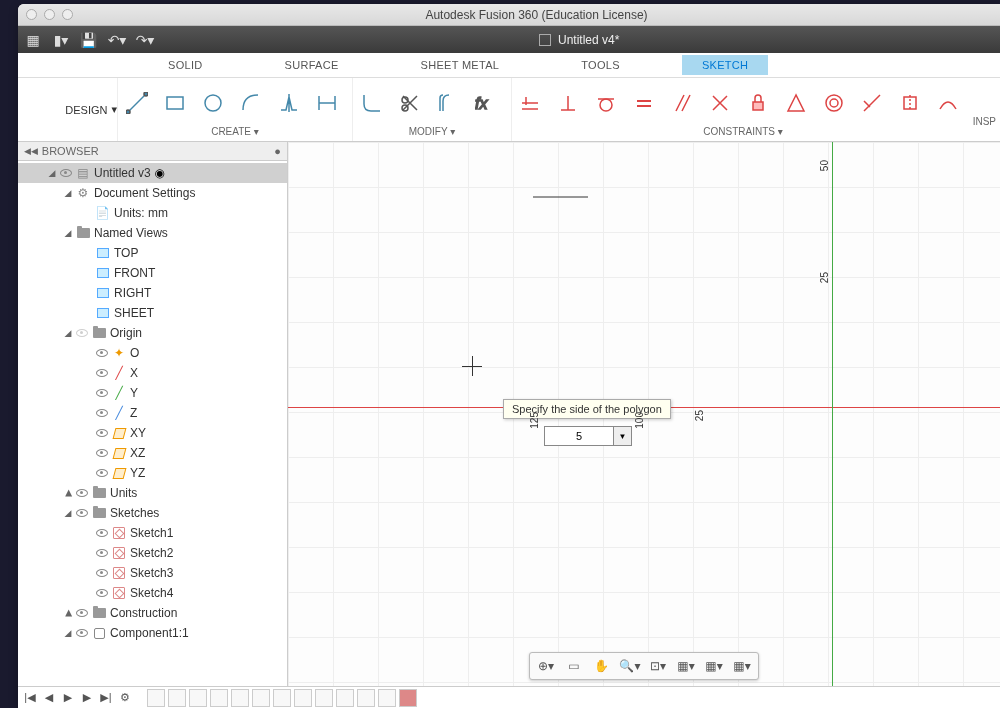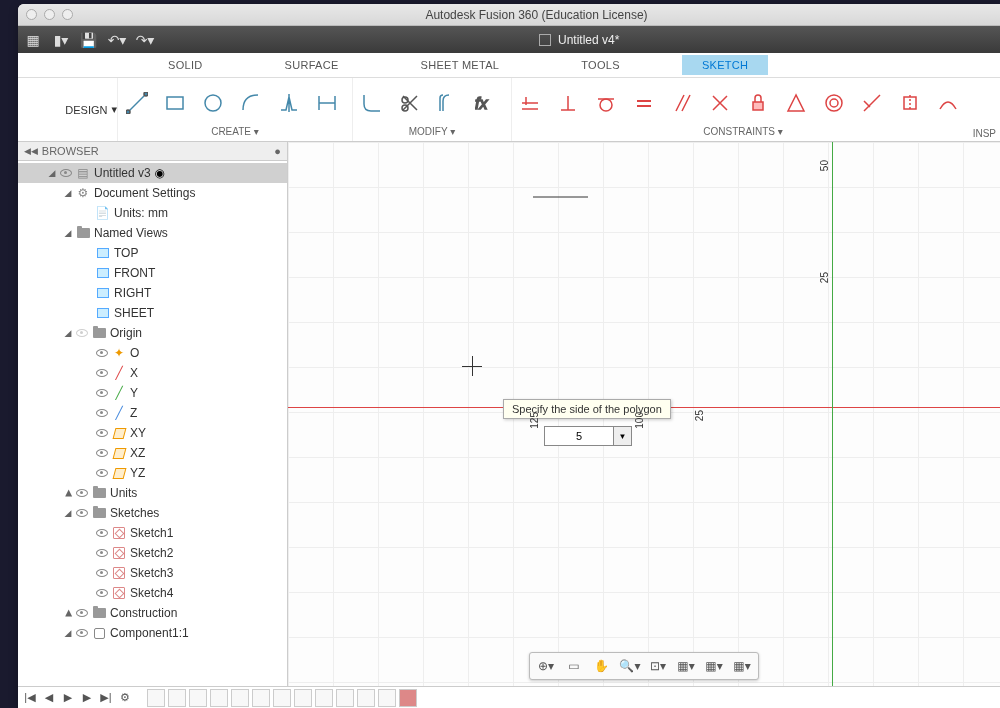--- a/index.html
+++ b/index.html
@@ -230,21 +230,21 @@
             </svg>
           </div>
         <div class="ricon">
             <svg width="20" height="20">
               <path d="M2 16 Q10 2 18 16" stroke="#d44"></path>
             </svg>
           </div>
       </div>
       <div class="rgroup-label"><span>CONSTRAINTS</span> ▾</div>
     </div>
-    <div style="position:absolute;right:4px;bottom:2px;font-size:10px;color:#666">INSP</div>
+    <div style="position:absolute;right:4px;bottom:14px;font-size:10px;color:#666">INSP</div>
   </div>
 
   <div class="work">
     <div class="browser">
       <div class="browser-hdr">
         <span style="font-size:9px;margin-right:4px">◀◀</span>
         <span>BROWSER</span>
         <span class="sp"></span>
         <span>●</span>
       </div>

